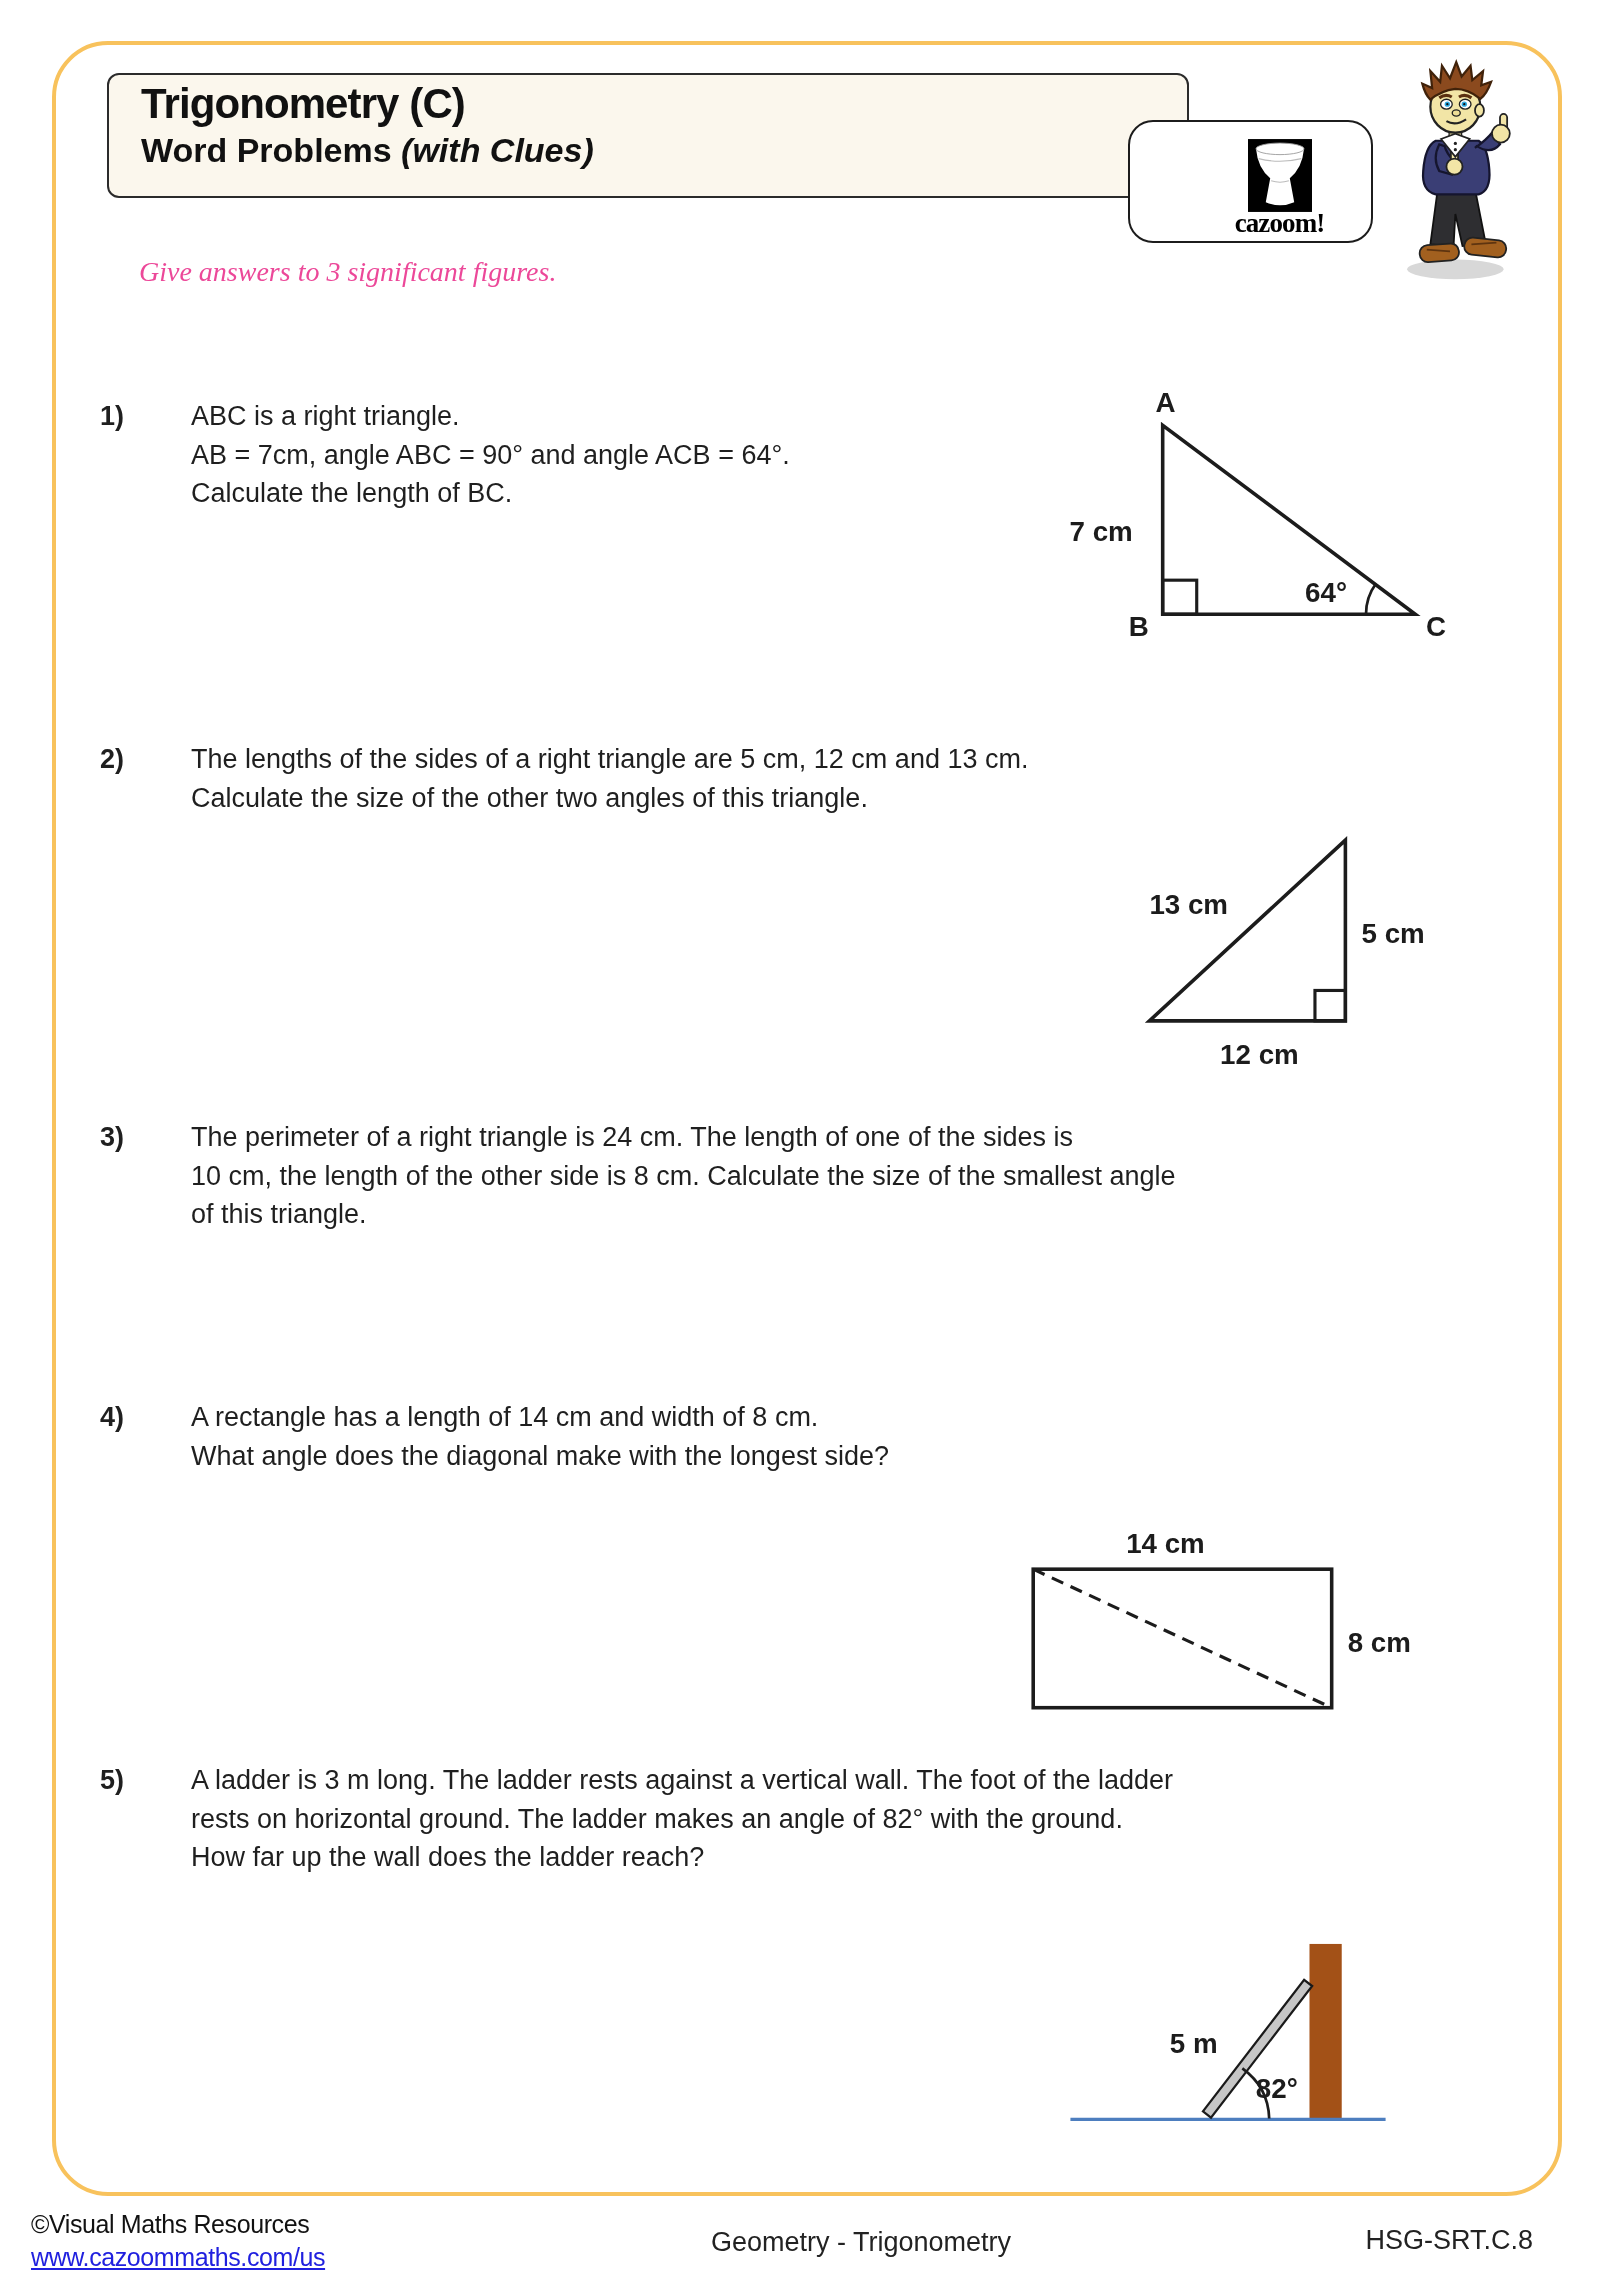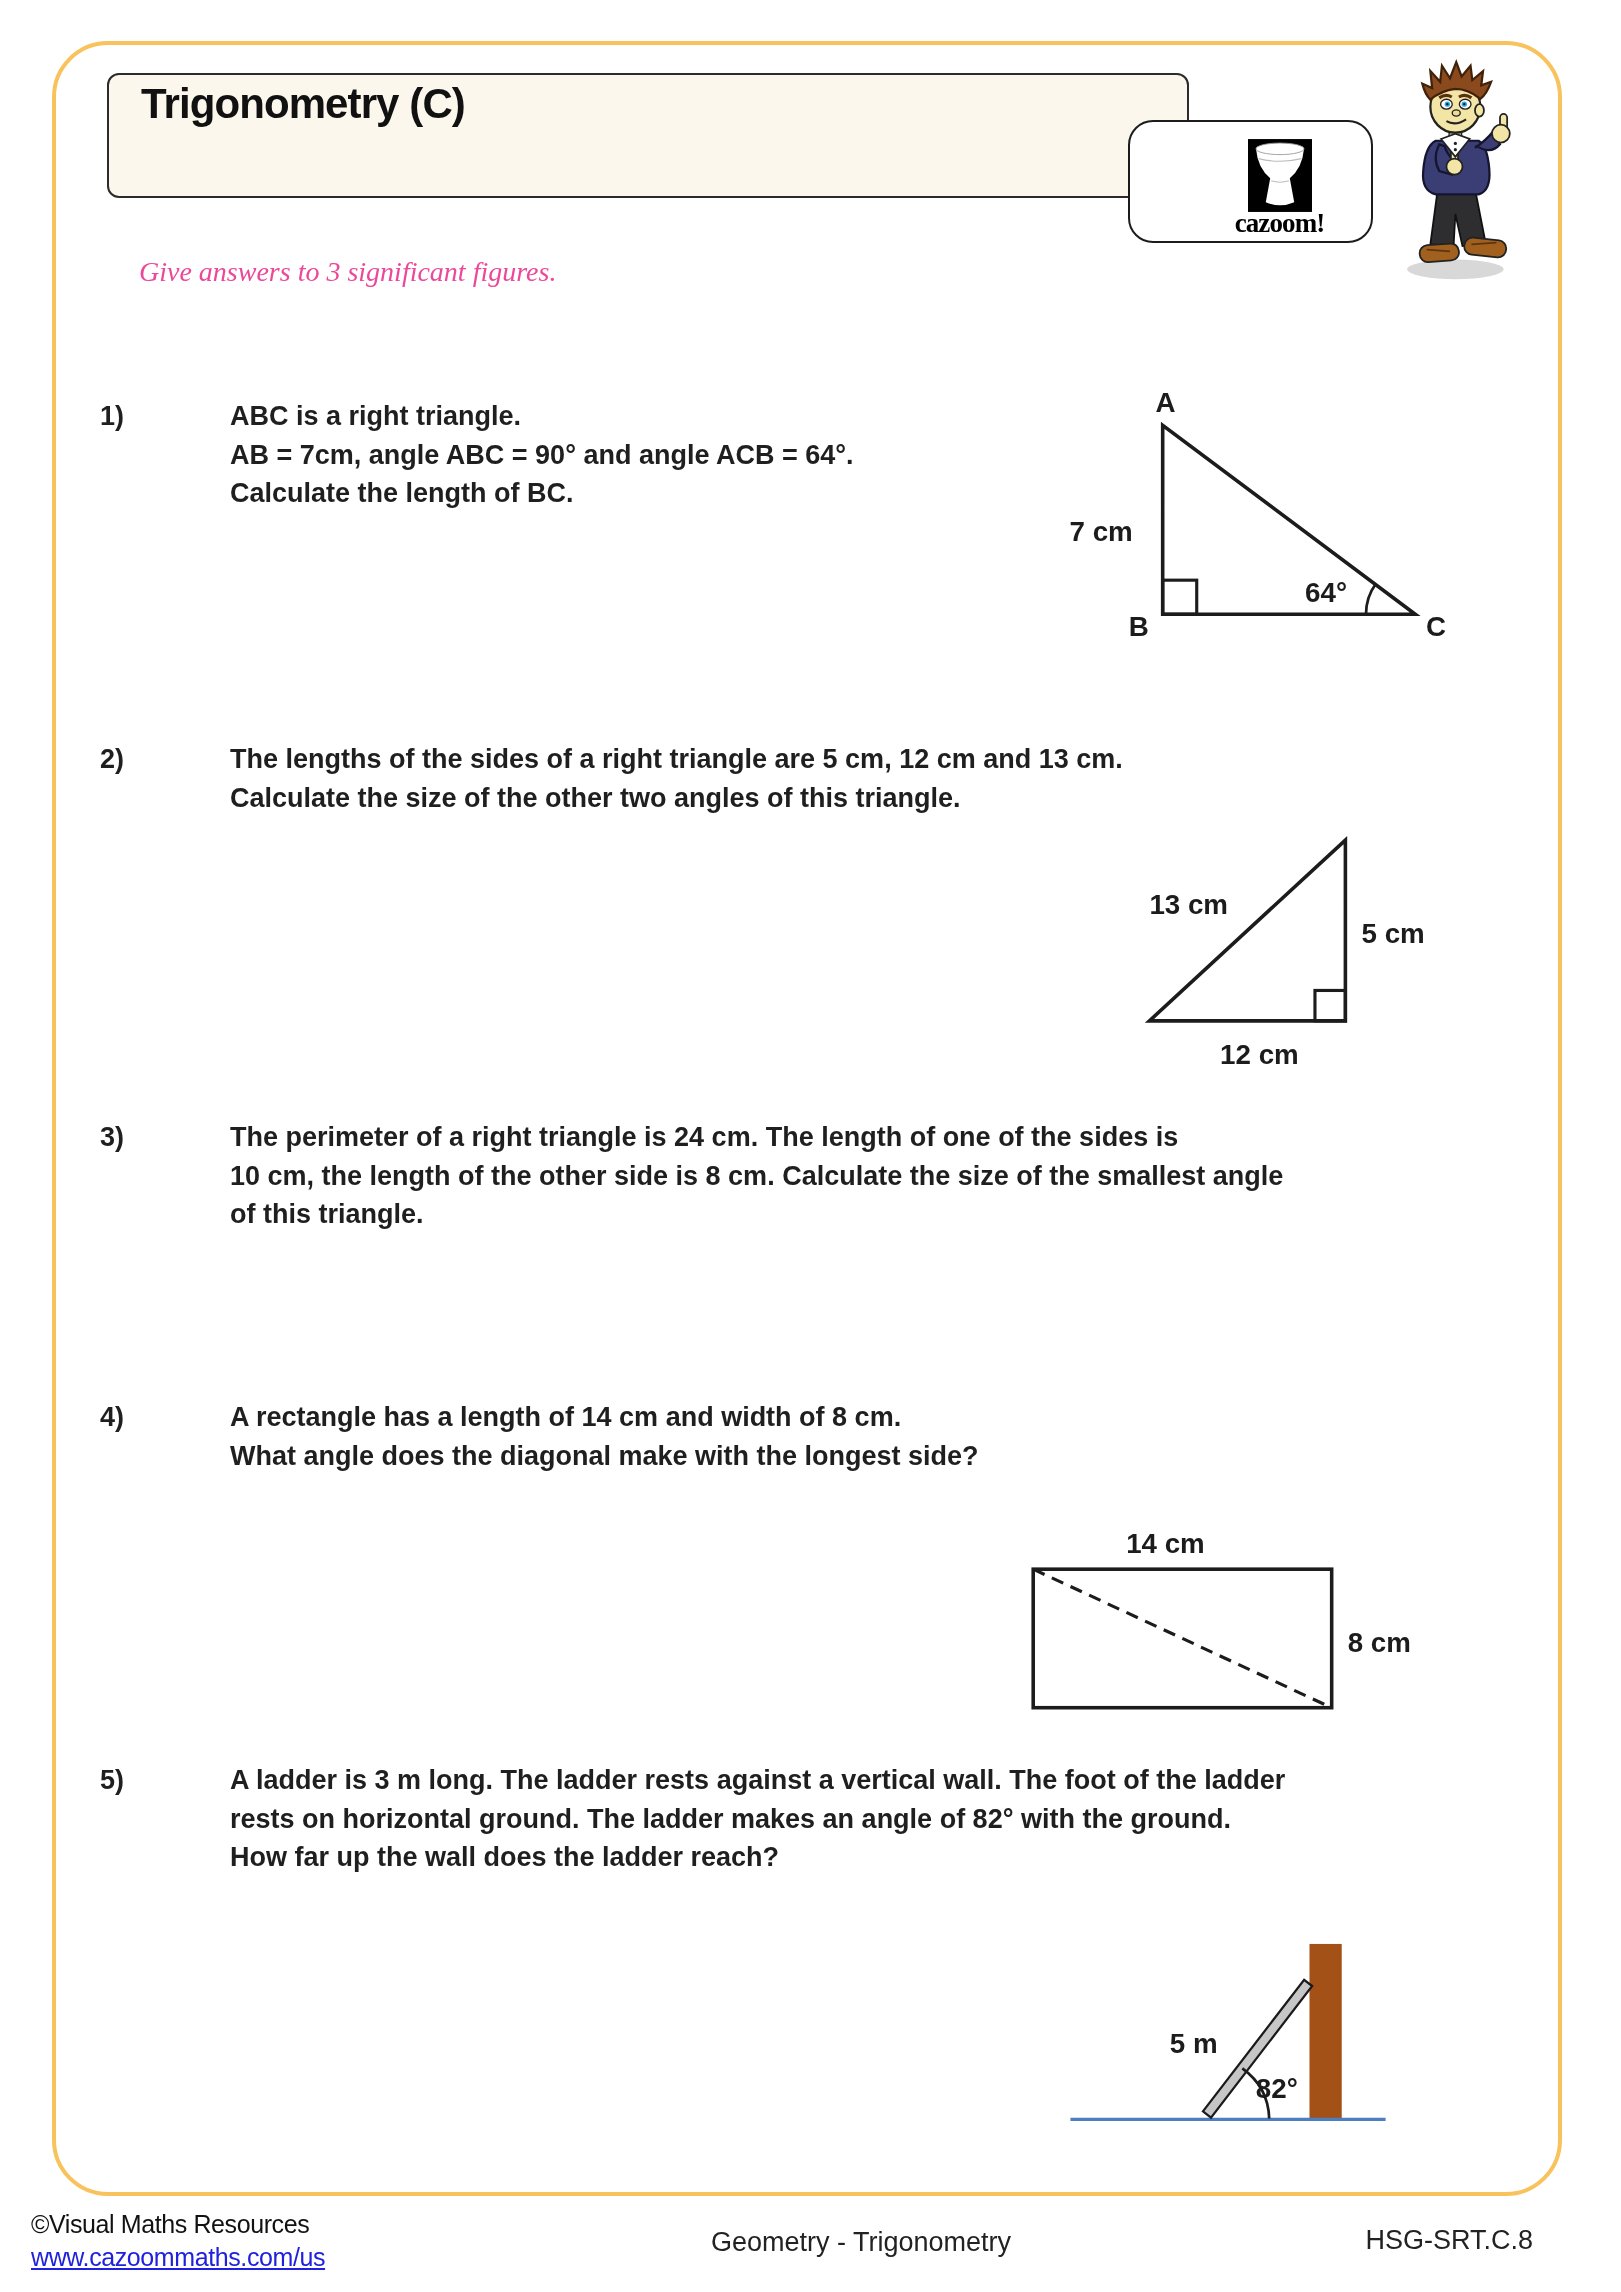--- a/index.html
+++ b/index.html
@@ -24,39 +24,43 @@
   .logo-text { position:absolute; left:60px; top:86px; width:179px; text-align:center;
                font-family:"Liberation Serif", serif; font-weight:900; font-size:27px;
                color:#000; letter-spacing:-0.9px; }
 
   .mascot { left:1400px; top:59px; z-index:4; }
 
   .instruction { left:139px; top:256px; font-family:"Liberation Serif", serif;
                  font-style:italic; font-size:28px; color:#ec4899; white-space:nowrap;text-align:center; }
 
   .pnum  { font-size:27px; font-weight:bold; white-space:nowrap; left:100px; }
-  .pline { font-size:27px; font-weight:bold; white-space:nowrap; left:191px;margin-left:39px; }
+  .pline { font-size:27px; font-weight:normal; white-space:nowrap; left:191px; }
 
   svg text { font-family:"Liberation Sans", sans-serif; font-size:31px; font-weight:bold; fill:#1c1c1c; }
 
   .footer-copyright { left:31px;  top:2210px; font-size:25px; color:#111; letter-spacing:-0.4px; white-space:nowrap; }
   .footer-link      { left:31px;  top:2243px; font-size:25px; color:#2020DF; text-decoration:underline;
                       letter-spacing:-0.4px; white-space:nowrap; cursor:pointer; }
   .footer-center    { left:413px; top:2227px; width:896px; text-align:center; font-size:27px; color:#222; }
   .footer-code      { left:1224px; top:2225px; width:309px; text-align:right; font-size:27px; color:#222; }
 </style>
 </head>
 <body>
 
 <div>
 
   <div class="abs outer-border"></div>
 
   <div class="abs header-box">
     <div class="title">Trigonometry (C)</div>
+    <div class="subtitle">
+      <span>Word Problems</span>
+      <span class="it">(with Clues)</span>
+    </div>
   </div>
 
   <div class="abs logo-box">
     <svg class="logo-square" width="64" height="73" viewBox="0 0 72 82">
       <rect x="0" y="0" width="72" height="82" fill="#000"></rect>
       <path d="M 9 11 Q 11 33 25 44 L 20 71 Q 36 78 52 71 L 47 44 Q 61 33 63 11 Z" fill="#fff"></path>
       <ellipse cx="36" cy="11" rx="27" ry="6.5" fill="#fff" stroke="#999" stroke-width="1"></ellipse>
       <path d="M 12 22 Q 36 28 60 22" stroke="#bbb" stroke-width="1.2" fill="none"></path>
       <path d="M 26 47 Q 36 50 46 47" stroke="#bbb" stroke-width="1.2" fill="none"></path>
     </svg>

